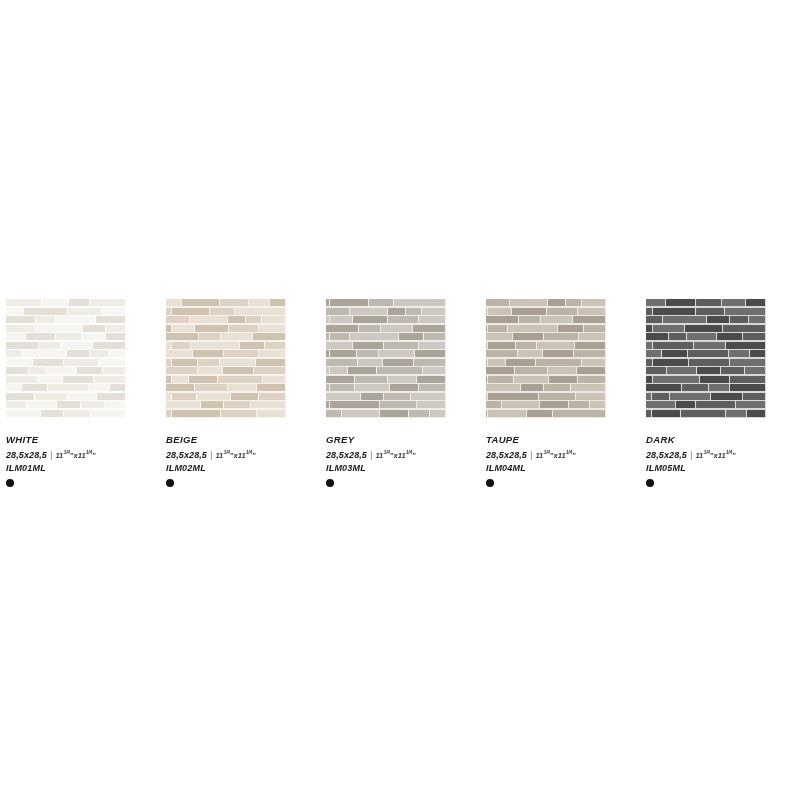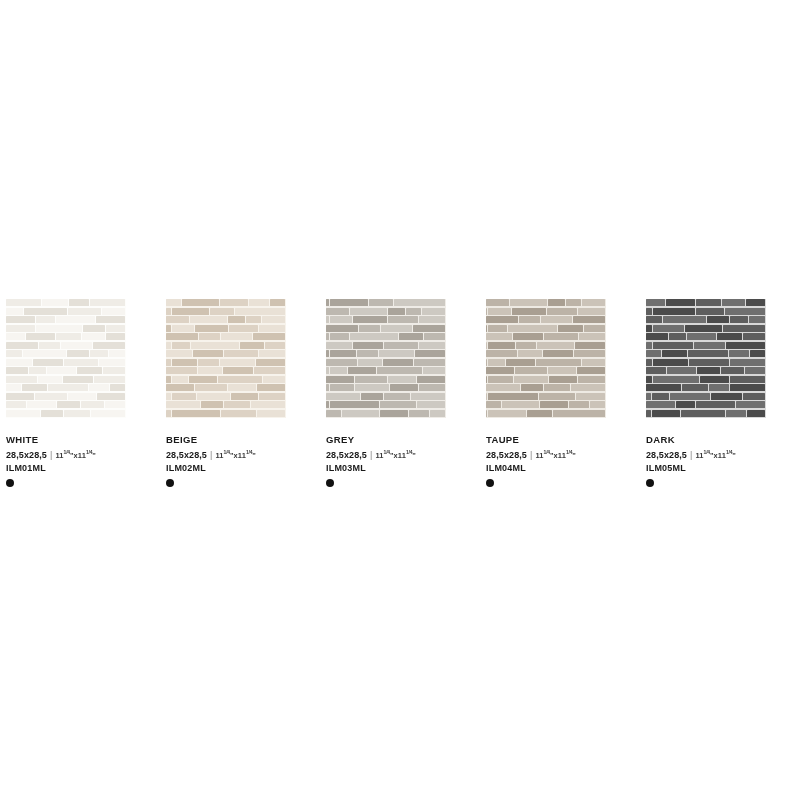--- a/index.html
+++ b/index.html
@@ -19,20 +19,21 @@
     width: 800px;
     height: 800px;
   }
 
   #product-row {
     position: absolute;
     top: 299px;
     left: 0;
     width: 800px;
     display: flex;
+    font-style: italic;
   }
 
   .product-card {
     width: 160px;
     position: relative;
   }
 
   .swatch {
     position: relative;
     width: 120px;

